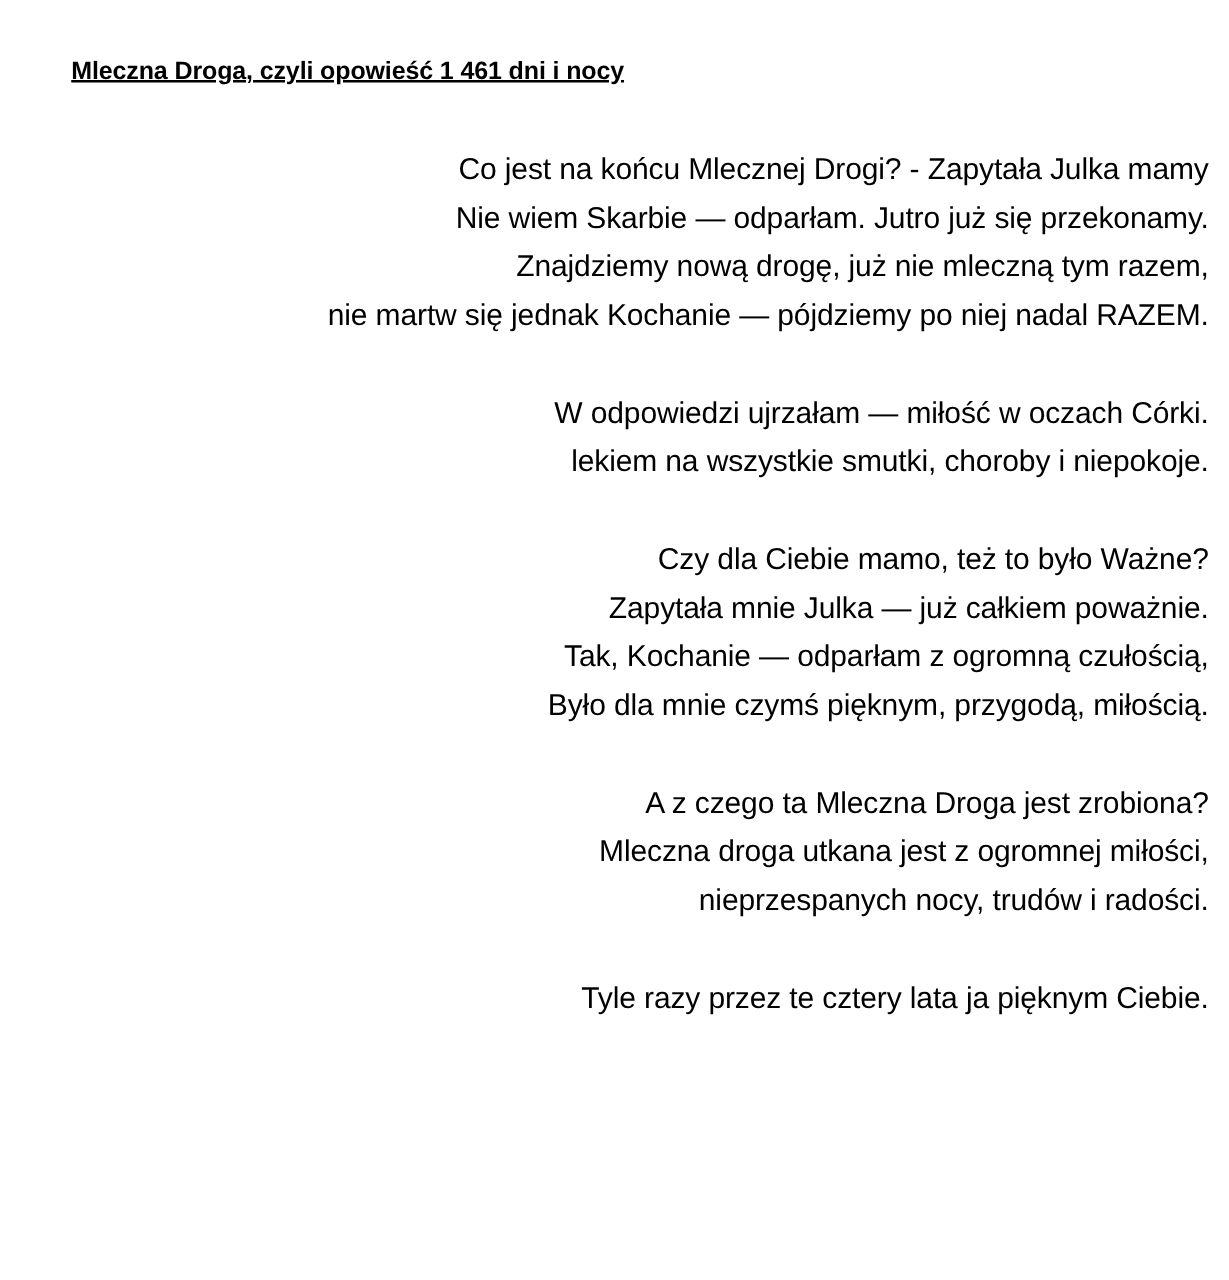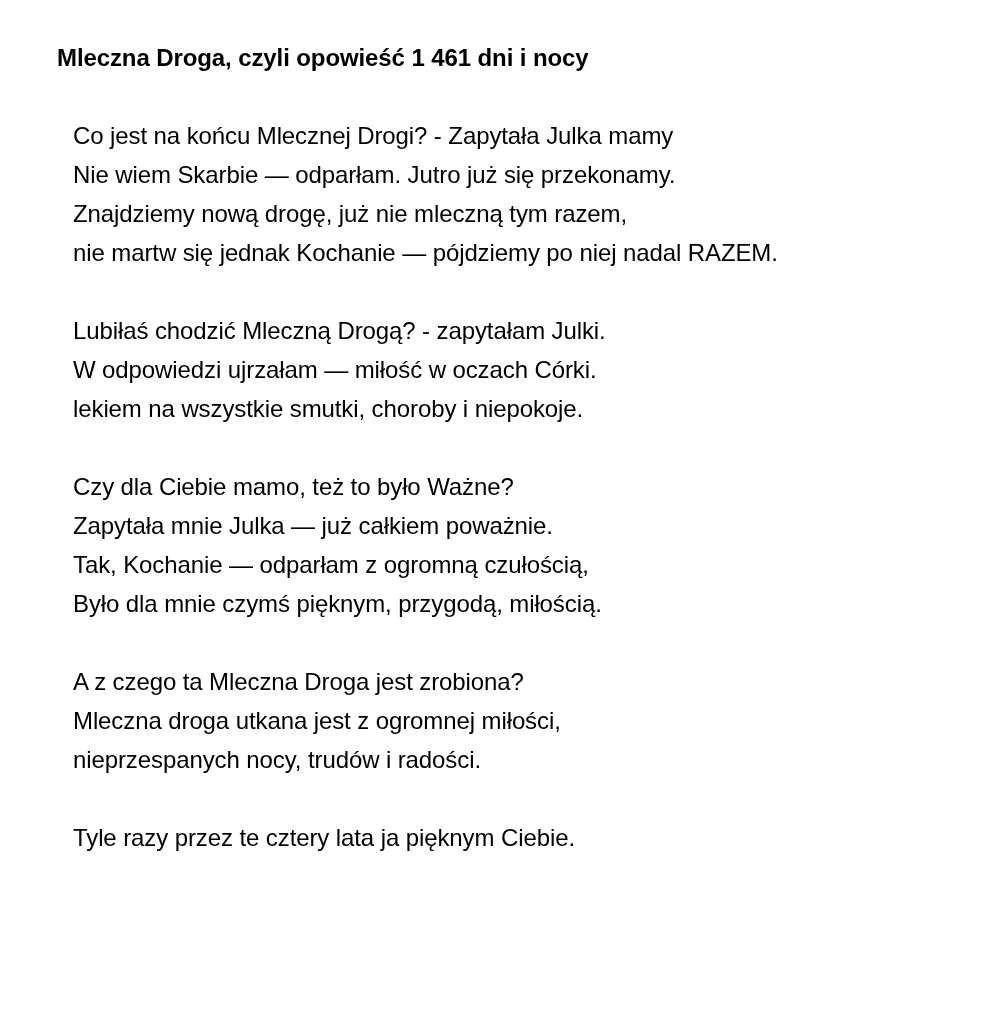--- a/index.html
+++ b/index.html
@@ -15,27 +15,29 @@
       color: #000000;
     }
     .doc {
       position: absolute;
       left: 57px;
       top: 38px;
       width: 910px;
     }
     .title {
       font-weight: bold;
-      font-size: 24px;
+      font-size: 20px;
       line-height: 39px;
       margin: 0;
       letter-spacing: -0.1px;
+      text-decoration: underline;
     }
     .stanza {
       margin: 39px 0 0 16px;
+      text-align: right;
     }
     .line {
       font-size: 24px;
       line-height: 39px;
       white-space: nowrap;
       letter-spacing: -0.1px;
     }
   </style>
 </head>
 <body>
@@ -44,21 +46,20 @@
   <h1 class="title">Mleczna Droga, czyli opowieść 1 461 dni i nocy</h1>
 
   <div class="stanza">
     <div class="line">Co jest na końcu Mlecznej Drogi? - Zapytała Julka mamy</div>
     <div class="line">Nie wiem Skarbie — odparłam. Jutro już się przekonamy.</div>
     <div class="line">Znajdziemy nową drogę, już nie mleczną tym razem,</div>
     <div class="line">nie martw się jednak Kochanie — pójdziemy po niej nadal RAZEM.</div>
   </div>
 
   <div class="stanza">
-    <div class="line">Lubiłaś chodzić Mleczną Drogą? - zapytałam Julki.</div>
     <div class="line">W odpowiedzi ujrzałam — miłość w oczach Córki.</div>
     <div class="line">lekiem na wszystkie smutki, choroby i niepokoje.</div>
   </div>
 
   <div class="stanza">
     <div class="line">Czy dla Ciebie mamo, też to było Ważne?</div>
     <div class="line">Zapytała mnie Julka — już całkiem poważnie.</div>
     <div class="line">Tak, Kochanie — odparłam z ogromną czułością,</div>
     <div class="line">Było dla mnie czymś pięknym, przygodą, miłością.</div>
   </div>

